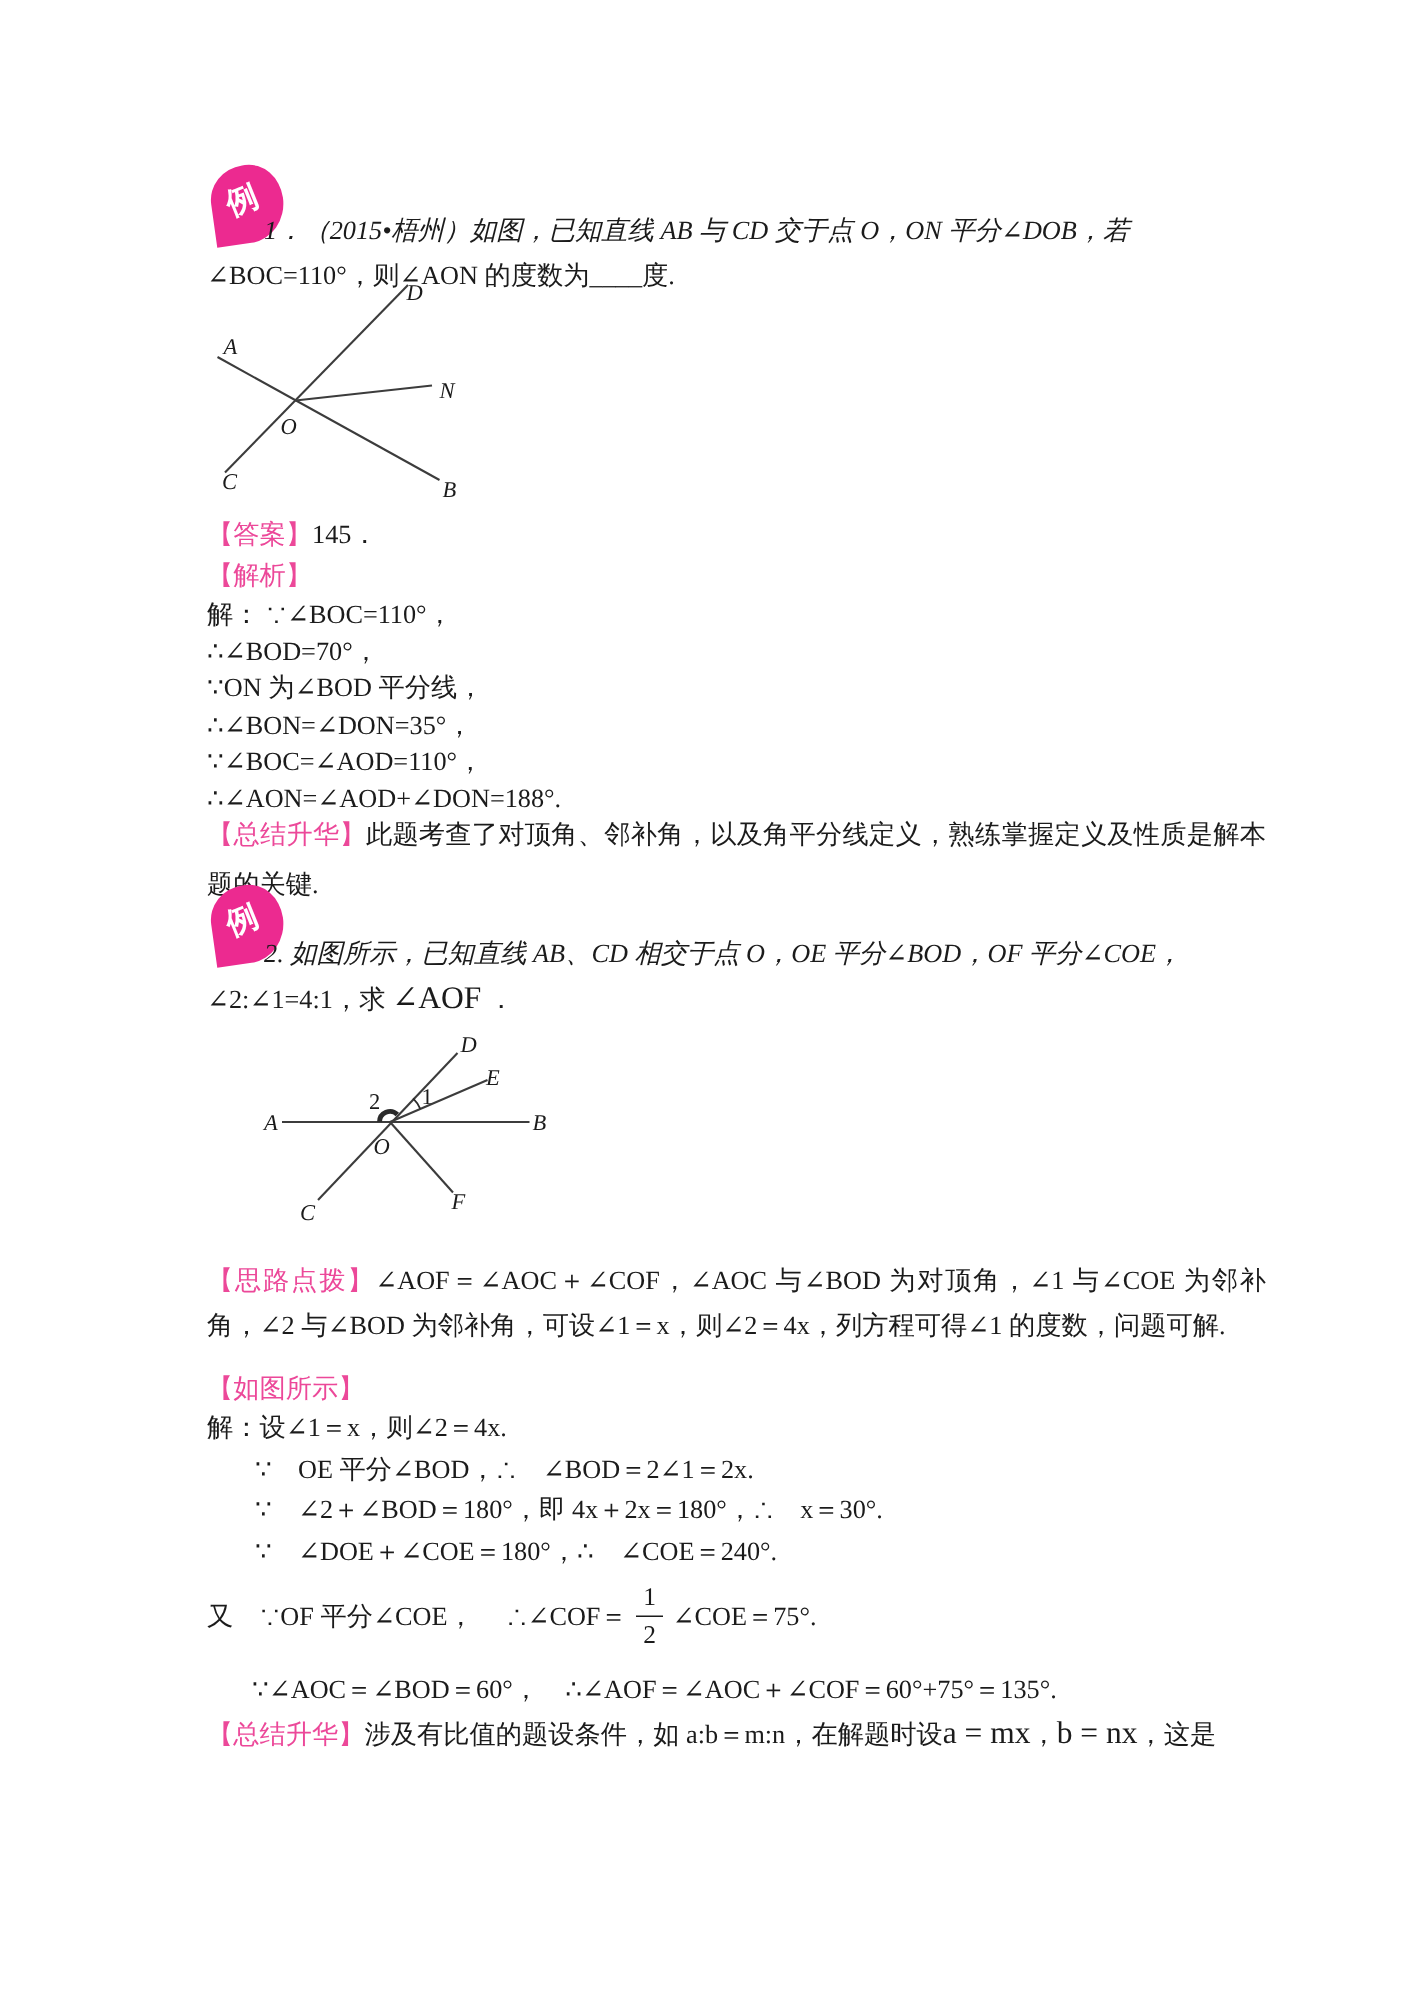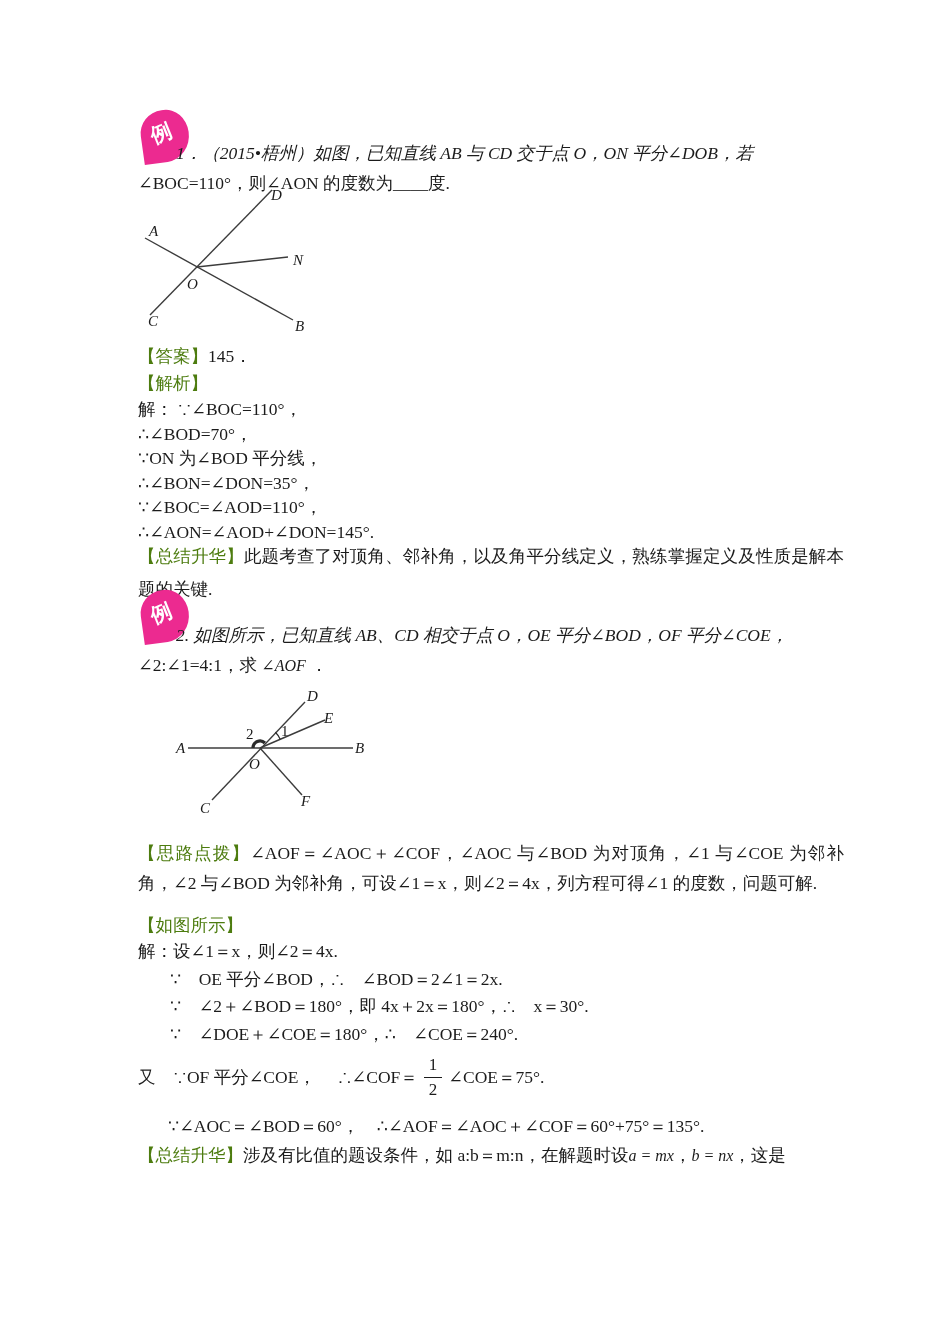--- a/index.html
+++ b/index.html
@@ -9,21 +9,21 @@
     margin: 0 auto;
     background: #ffffff;
     font-family: "Liberation Serif", "DejaVu Serif", serif;
     color: #1b1b1b;
     font-size: 17.5px;
     overflow: hidden;
   }
   .abs { position: absolute; }
   .nowrap { white-space: nowrap; }
   .block { position: absolute; left: 138px; width: 706px; }
-  .marker { color: #4d7c0f; }
+  .marker { color: #ec4899; }
   .justify { text-align: justify; }
 
   
   .badge {
     position: absolute;
     width: 48px; height: 52px;
     background: #ec2a90;
     border-radius: 52% 48% 54% 0 / 46% 50% 54% 0;
     transform: rotate(-8deg);
     display: flex; align-items: center; justify-content: center;
@@ -36,21 +36,21 @@
     font-family: "Liberation Sans", sans-serif;
   }
 
   .title-l1 { text-indent: 38px; line-height: 30px; font-style: italic; }
   .title-l2 { line-height: 30px; }
 
   .sol1 div { line-height: 24.6px; }
   .sol2 div { line-height: 27.6px; }
   .indent32 { margin-left: 32px; }
   .indent30 { margin-left: 30px; }
-  .math-big { font-style: italic; font-size: 16px; }
+  .math-big { font-size: 21px; }
 
   .frac-row { display: flex; align-items: center; height: 70px; }
   .frac {
     display: inline-flex; flex-direction: column; align-items: center;
     margin: 0 6px; font-size: 17px; line-height: 1.25;
   }
   .frac .num { border-bottom: 1.4px solid #1b1b1b; padding: 0 5px 1px 5px; }
   .frac .den { padding-top: 1px; }
 
   svg .dline { stroke: #3c3c3c; stroke-width: 1.4; fill: none; }
@@ -94,21 +94,21 @@
   <div class="block" style="top:371px;">
     <span class="marker">【解析】</span>
   </div>
 
   <div class="block sol1" style="top:397px;">
     <div class="nowrap">解： ∵∠BOC=110°，</div>
     <div class="nowrap">∴∠BOD=70°，</div>
     <div class="nowrap">∵ON 为∠BOD 平分线，</div>
     <div class="nowrap">∴∠BON=∠DON=35°，</div>
     <div class="nowrap">∵∠BOC=∠AOD=110°，</div>
-    <div class="nowrap">∴∠AON=∠AOD+∠DON=145°.</div>
+    <div class="nowrap">∴∠AON=∠AOD+∠DON=188°.</div>
   </div>
 
   <div class="block justify" style="top:540px; line-height:33px;">
     <span class="marker">【总结升华】</span><span>此题考查了对顶角、邻补角，以及角平分线定义，熟练掌握定义及性质是解本题的关键.</span>
   </div>
 
   <div class="badge" style="left:141px; top:590px;">
     <span class="badge-glyph">例</span>
   </div>
 

